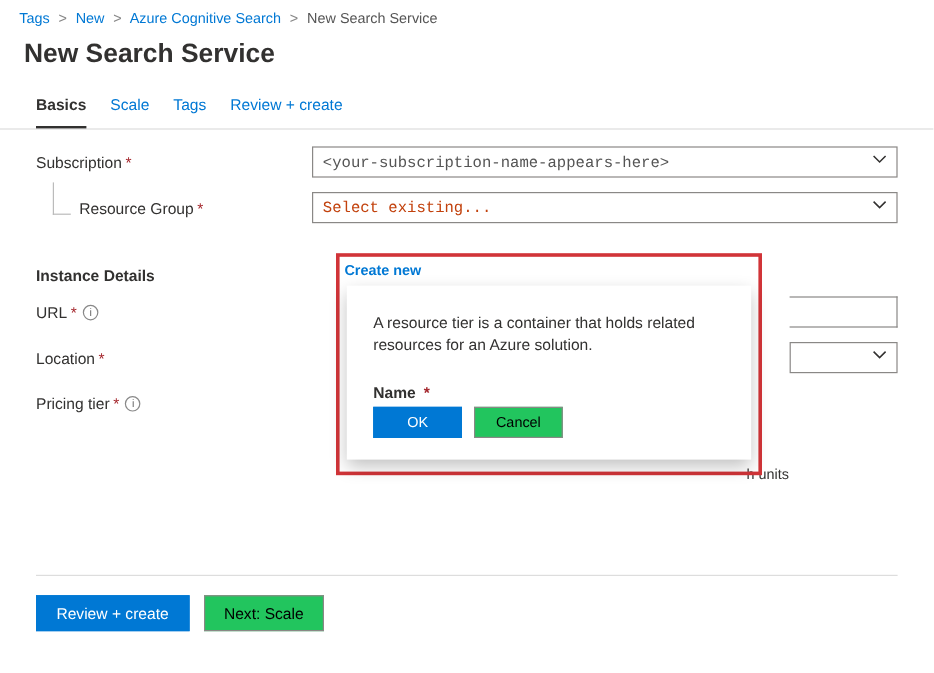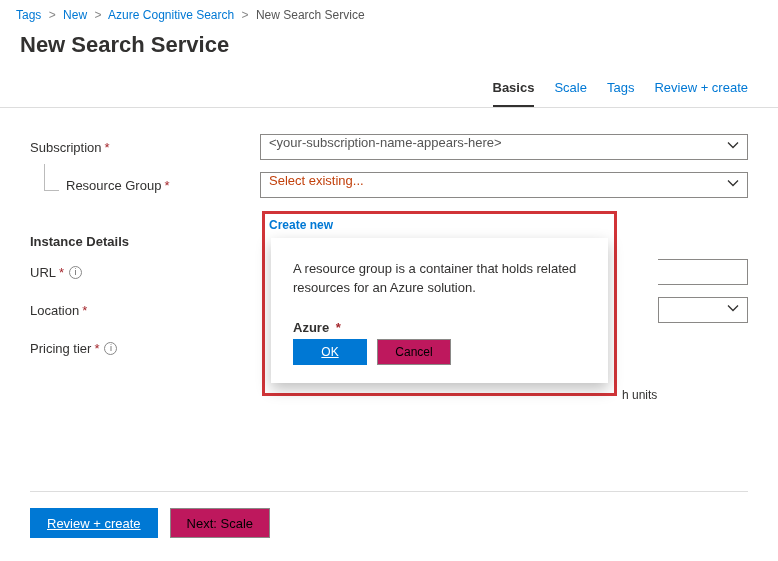--- a/index.html
+++ b/index.html
@@ -23,22 +23,21 @@
   h1.page-title {
     font-size: 22px;
     font-weight: 600;
     padding: 6px 20px 14px 20px;
   }
   .tabs {
     display: flex;
     gap: 20px;
     padding: 0 30px;
     border-bottom: 1px solid #ddd;
-    margin-bottom: 26px;
-    justify-content: flex-end;
+    margin-bottom: 14px;
   }
   .tab {
     padding: 8px 0 10px 0;
     font-size: 13px;
     color: #0078d4;
     cursor: pointer;
     border-bottom: 2px solid transparent;
   }
   .tab.active {
     color: #323130;
@@ -82,41 +81,42 @@
   }
   .field-col { flex: 1; }
   .select {
     width: 100%;
     height: 26px;
     border: 1px solid #8a8886;
     background: #fff;
     padding: 0 36px 0 8px;
     font-size: 13px;
     position: relative;
-    display:flex; align-items:flex-start;
+    display:flex; align-items:center;
     color:#555;
     cursor:pointer;
+    font-family:Liberation Mono, monospace;
   }
   .select .chev {
     position:absolute; right:8px; top:50%; transform:translateY(-50%);
   }
   .chev svg { width:12px; height:12px; }
   hr.divider { border:none; border-top:1px solid #ddd; margin:30px 0 16px 0;}
   .footer { padding: 0 30px; display:flex; gap:12px; }
   .btn {
     height:30px; padding:0 16px; font-size:13px;
-    border:1px solid #8a8886; background:#be185d; cursor:pointer;
+    border:1px solid #8a8886; background:#22c55e; cursor:pointer;
     display:inline-flex; align-items:center;
   }
-  .btn.primary { background:#0078d4; border-color:#0078d4; color:#fff;text-decoration:underline; }
+  .btn.primary { background:#0078d4; border-color:#0078d4; color:#fff; }
   .btn.disabled { background:#f3f2f1; color:#a19f9d; border-color:#f3f2f1; cursor:default;}
   
   .popover-wrap {
     position:absolute;
-    left:262px; top:211px;
+    left:280px; top:211px;
     width:355px;
     border:3px solid #d13438;
     background:transparent;
     padding-top:0;
   }
   .create-link {
     color:#0078d4; font-size:12px; font-weight:600;
     padding:4px 0 6px 4px; display:block; cursor:pointer;
   }
   .popover {
@@ -253,22 +253,22 @@
 <span class="right-trail">h units</span>
 
 <div class="footer">
   <button class="btn primary">Review + create</button>
   <button class="btn">Next: Scale</button>
 </div>
 
 <div class="popover-wrap">
   <span class="create-link">Create new</span>
   <div class="popover">
-    <p>A resource group is a container that holds related resources for an Azure solution.</p>
+    <p>A resource tier is a container that holds related resources for an Azure solution.</p>
     <span class="fld-label">
-      <span>Azure</span><span class="req"> *</span>
+      <span>Name</span><span class="req"> *</span>
     </span>
     <div class="popover-actions">
       <button class="btn primary">OK</button>
       <button class="btn">Cancel</button>
     </div>
   </div>
 </div>
 
 </body></html>

